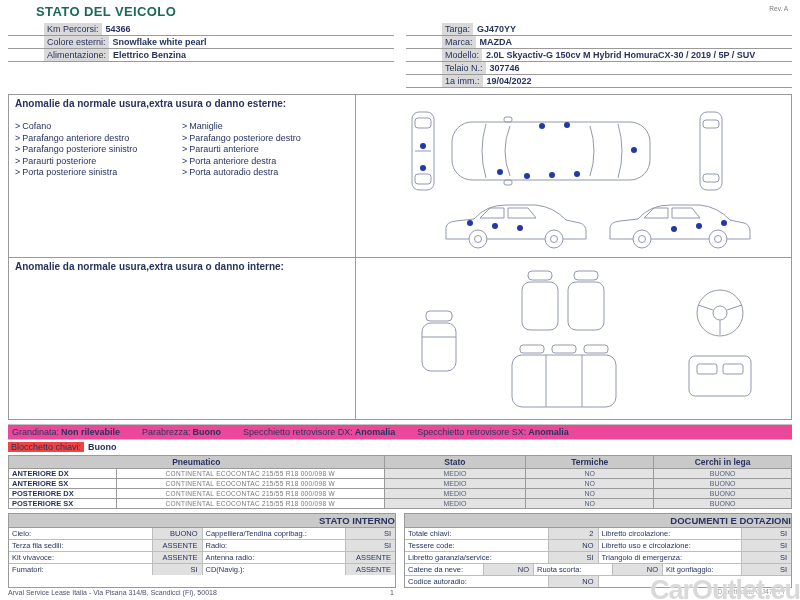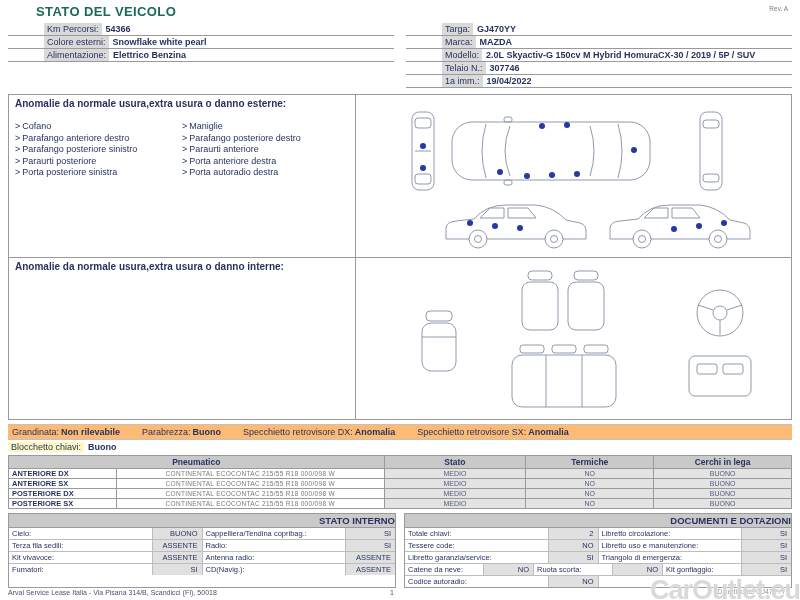--- a/index.html
+++ b/index.html
@@ -25,27 +25,27 @@
   .anomaly-left { width:392px; padding:3px 6px; border-right:1px solid #9a9a9a; }
   .anomaly-header { font-size:10px; font-weight:bold; }
   .anomaly-cols { display:flex; margin-top:12px; }
   .anomaly-col { flex:1; font-size:9px; line-height:11.5px; }
   .anomaly-item { white-space:nowrap; }
   .bullet { margin-right:2px; }
   .diagram-area { flex:1; padding:3px 4px; }
   .diag { display:block; }
   .dmg circle { fill:#2438a6; stroke:none; }
 
-  .status-strip { display:flex; background:#fdba74; margin-top:4px; font-size:9px; padding:2px 4px; gap:22px;
+  .status-strip { display:flex; background:#ec4899; margin-top:4px; font-size:9px; padding:2px 4px; gap:22px;
     border-top:1px solid #c2c2c2; border-bottom:1px solid #c2c2c2; }
   .status-item { white-space:nowrap; }
   .status-item .v { font-weight:bold; padding-left:2px; }
 
   .keyrow { margin-top:2px; font-size:9px; display:flex; }
-  .keyrow .flabel { background:#fef9c3; }
+  .keyrow .flabel { background:#ef4444; }
 
   table.tires { width:100%; border-collapse:collapse; margin-top:3px; }
   .tires th { background:#c9c9c9; border:1px solid #9a9a9a; font-size:8.5px; padding:1px 2px; color:#27335f; }
   .tires td { border:1px solid #9a9a9a; padding:0 3px; height:10px; }
   .tires td.pos { font-size:7.5px; font-weight:bold; color:#27335f; }
   .tires td.spec { font-size:6.5px; color:#7a7a7a; text-align:center; letter-spacing:.3px; }
   .tires td.val { font-size:7px; text-align:center; background:#e3e3e3; color:#55607f; }
   .c-pos{width:108px}.c-spec{width:268px}.c-stato{width:142px}.c-term{width:128px}.c-cerchi{width:138px}
 
   .bottom { display:flex; gap:8px; margin-top:4px; }
@@ -358,21 +358,21 @@
             <span class="kv-label">Libretto circolazione:</span>
             <span class="kv-val">SI</span>
           </div>
       </div>
       <div class="kv-row">
         <div class="pair">
             <span class="kv-label">Tessere code:</span>
             <span class="kv-val">NO</span>
           </div>
         <div class="pair">
-            <span class="kv-label">Libretto uso e manutenzione:</span>
+            <span class="kv-label">Libretto uso e circolazione:</span>
             <span class="kv-val">SI</span>
           </div>
       </div>
       <div class="kv-row">
         <div class="pair">
             <span class="kv-label">Libretto garanzia/service:</span>
             <span class="kv-val">SI</span>
           </div>
         <div class="pair">
             <span class="kv-label">Triangolo di emergenza:</span>

